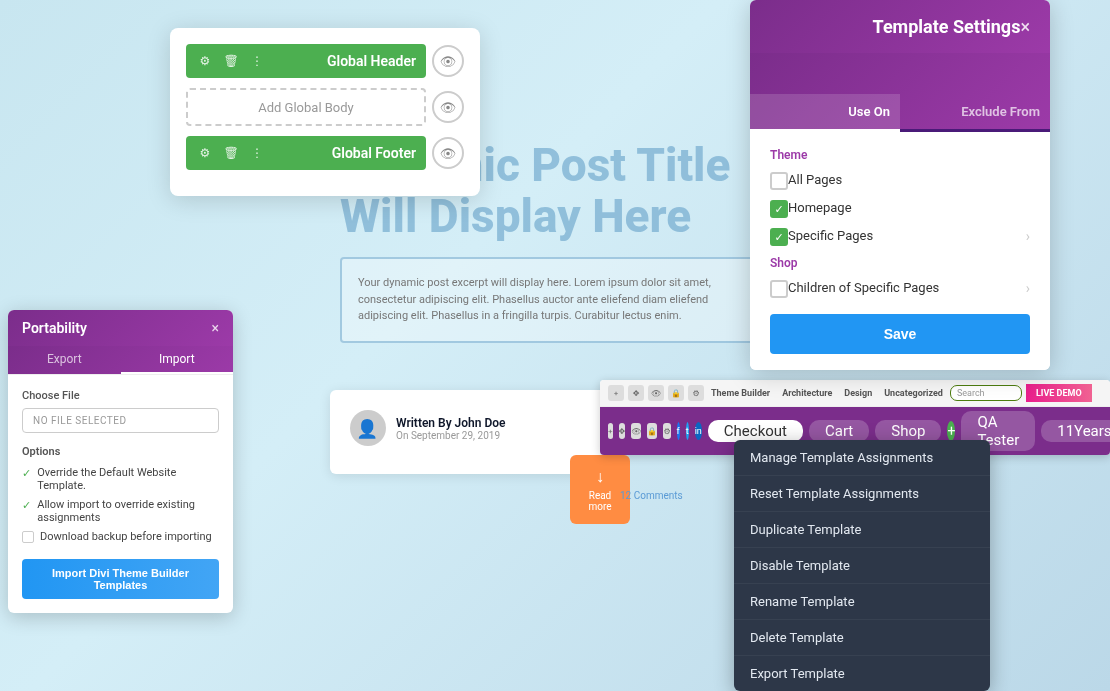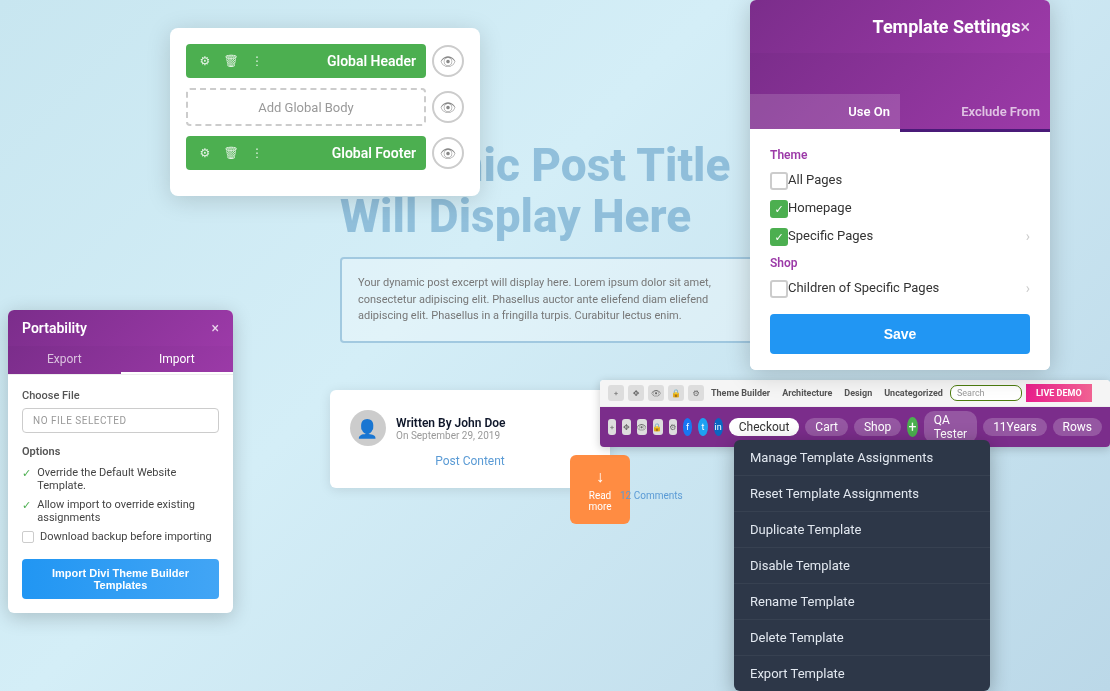--- a/index.html
+++ b/index.html
@@ -302,22 +302,22 @@
     }
 
     .si-fb { background: #1877f2; }
     .si-tw { background: #1da1f2; }
     .si-li { background: #0a66c2; }
 
     .nav-pill {
       background: rgba(255,255,255,0.2);
       color: #fff;
       border-radius: 10px;
-      padding: 2px 10px;
-      font-size: 12px;
+      padding: 2px 16px;
+      font-size: 15px;
       cursor: pointer;
     }
 
     .nav-pill-active {
       background: #fff;
       color: #333;
     }
 
     .plus-btn {
       width: 20px;
@@ -661,21 +661,20 @@
 </div>
 
 <div class="post-card">
   <div class="post-card-author">
     <div class="avatar">👤</div>
     <div class="author-info">
       <div class="name">Written By John Doe</div>
       <div class="date">On September 29, 2019</div>
     </div>
   </div>
-  <div class="post-content-link">Post Content</div>
 </div>
 
 <div class="read-more-btn">
   <span class="arrow">↓</span>
   <span>Read more</span>
 </div>
 
 <div class="comments-badge">12 Comments</div>
 
 <div class="canvas-dot" style="top:470px;left:735px;">+</div>

